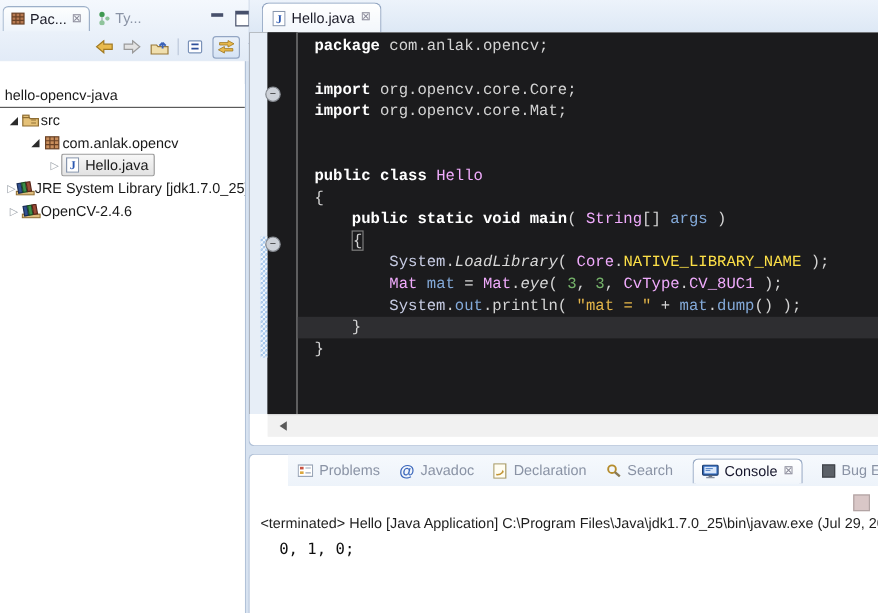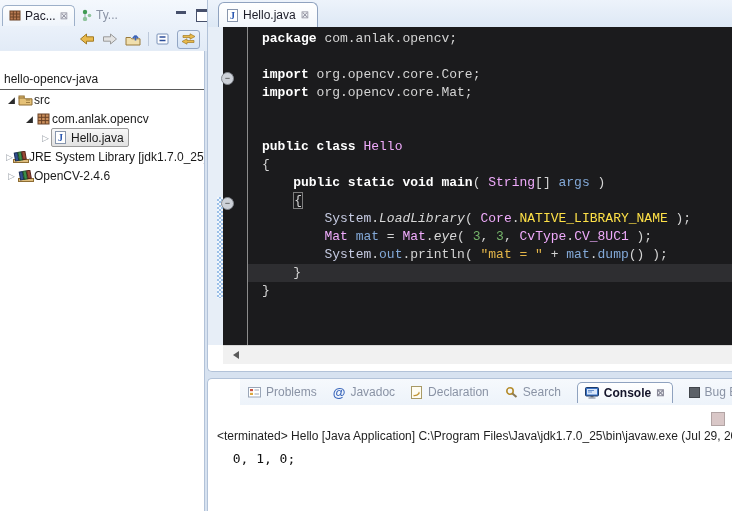--- a/index.html
+++ b/index.html
@@ -71,21 +71,21 @@
   .hs-arrow{width:0;height:0;border-top:4px solid transparent;border-bottom:4px solid transparent;
             border-right:6px solid #5a5a5a;margin-left:10px;}
   
   .console{position:absolute;left:207px;top:378px;width:525px;height:133px;background:#fff;
            border:1px solid #b2c2d8;border-right:none;border-radius:5px 0 0 0;}
   .cs-tabs{position:absolute;left:0;top:0;right:0;height:26px;display:flex;align-items:center;gap:16px;
            padding-left:8px;font-size:12px;color:#8a93a5;white-space:nowrap;overflow:hidden;
            background:linear-gradient(#f6f9fd,#edf3fa);margin-left:32px;}
   .cs-tab{display:flex;align-items:center;gap:5px;}
   .cs-tab.active{background:linear-gradient(#ffffff,#f2f6fb);border:1px solid #8fa2bf;border-bottom:none;
-           border-radius:5px 5px 0 0;padding:3px 7px;color:#14142a;font-weight:bold;text-align:right;}
+           border-radius:5px 5px 0 0;padding:3px 7px;color:#14142a;font-weight:normal;text-align:right;}
   .bug-sq{width:9px;height:9px;background:#5c6168;border:1px solid #41454b;}
   .term-btn{position:absolute;right:8px;top:33px;width:12px;height:12px;background:#d9c7c7;
             border:1px solid #b2a4a4;}
   .statusline{position:absolute;left:9px;top:50px;right:0;font-size:12px;color:#1f1f1f;white-space:nowrap;
               overflow:hidden;}
   .cs-out{position:absolute;left:9px;top:70px;right:0;bottom:0;overflow:hidden;
           font-family:"DejaVu Sans Mono","Liberation Mono",monospace;font-size:13px;line-height:19px;
           color:#101010;}
   .cs-out div{white-space:pre;}
   svg{display:block;}

